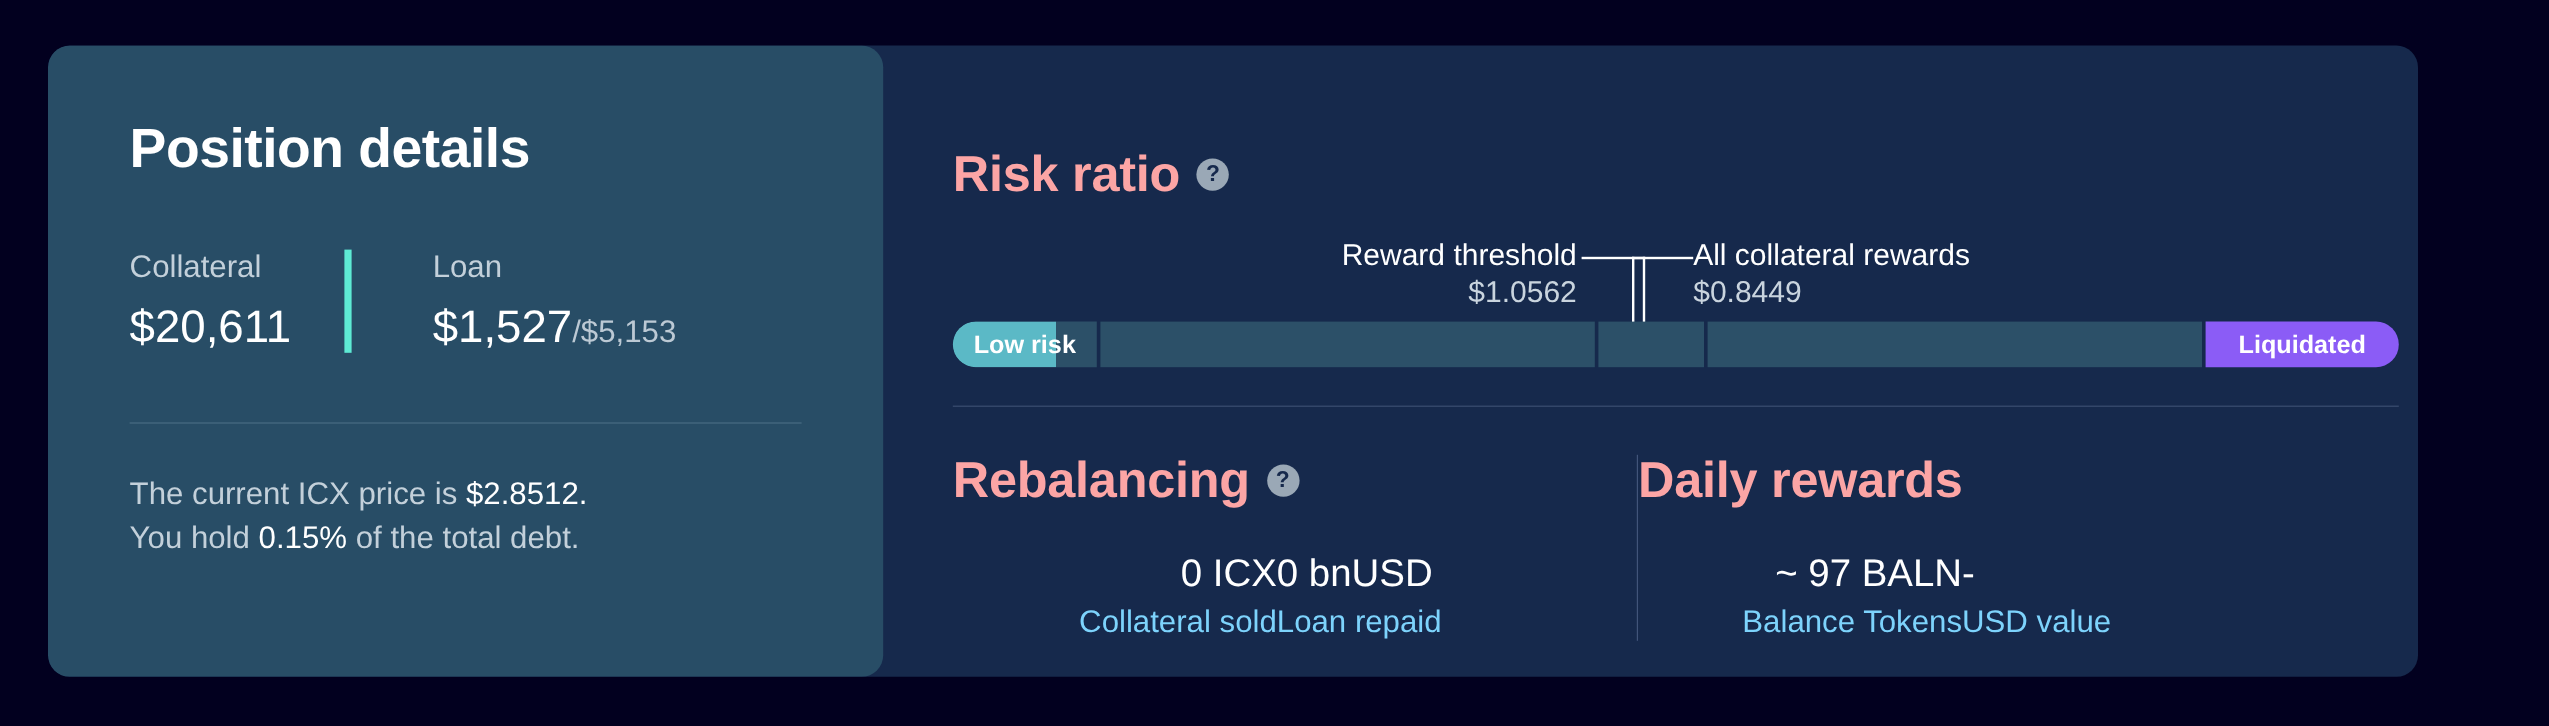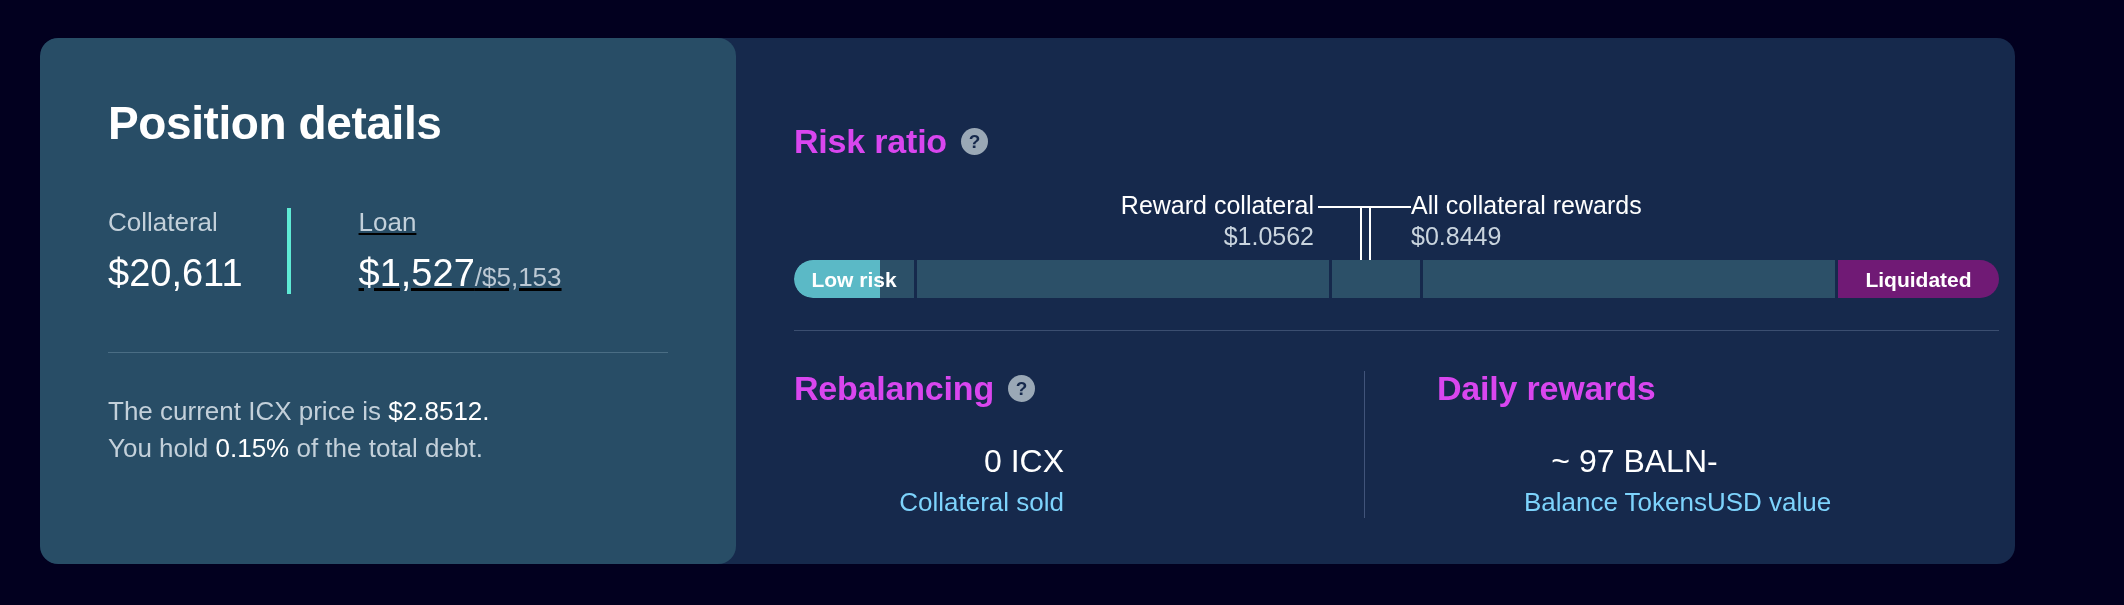--- a/index.html
+++ b/index.html
@@ -53,24 +53,23 @@
   .stat-row {
     display: flex;
     margin-top: 62px;
   }
 
   .stat-block {
     padding-right: 44px;
   }
 
   .stat-block.loan {
-    border-left: 4px solid #5eead4;
+    border-left: 6px solid #5eead4;
     padding-left: 68px;
     padding-right: 0;
-    text-decoration: underline;
   }
 
   .stat-label {
     font-size: 26px;
     color: #c3d0da;
     line-height: 1.1;
     white-space: nowrap;
   }
 
   .stat-value {
@@ -116,23 +115,23 @@
     padding: 86px 56px 0 58px;
   }
 
   .section-head {
     display: flex;
     align-items: center;
     gap: 14px;
   }
 
   .section-title {
-    font-size: 34px;
+    font-size: 42px;
     font-weight: bold;
-    color: #d946ef;
+    color: #fca5a5;
     letter-spacing: -0.2px;
     line-height: 1;
   }
 
   .help-icon {
     width: 27px;
     height: 27px;
     border-radius: 50%;
     background: #9aa8b6;
     color: #16294c;
@@ -255,21 +254,21 @@
     border-radius: 19px 0 0 19px;
     overflow: hidden;
   }
 
   .seg.mid-a { flex: 0 0 412px; }
   .seg.mid-b { flex: 0 0 88px; }
   .seg.mid-c { flex: 0 0 412px; }
 
   .seg.last {
     flex: 1 1 auto;
-    background: #701a75;
+    background: #8b5cf6;
     border-radius: 0 19px 19px 0;
     display: flex;
     align-items: center;
     justify-content: center;
   }
 
   .low-risk-fill {
     position: absolute;
     left: 0;
     top: 0;
@@ -317,21 +316,20 @@
   }
 
   .bottom-col {
     position: relative;
   }
 
   .bottom-col.rebalancing { flex: 0 0 570px; }
 
   .bottom-col.rewards {
     flex: 1 1 auto;
-    padding-left: 72px;
     border-left: 1px solid #41547a;
   }
 
   .metric-row {
     display: flex;
     margin-top: 38px;
   }
 
   .metric {
     min-width: 0;
@@ -393,21 +391,21 @@
     <div class="detail-side">
 
       <div class="section-head">
         <div class="section-title">Risk ratio</div>
         <div class="help-icon">?</div>
       </div>
 
       <div class="risk-area">
 
         <div class="callout reward">
-          <span>Reward collateral</span>
+          <span>Reward threshold</span>
           <span class="amount">$1.0562</span>
         </div>
         <div class="leader reward-elbow"></div>
         <div class="leader reward-stem"></div>
 
         <div class="callout locked">
           <span>All collateral rewards</span>
           <span class="amount">$0.8449</span>
         </div>
         <div class="leader locked-elbow"></div>
@@ -434,20 +432,24 @@
         <div class="bottom-col rebalancing">
           <div class="section-head">
             <div class="section-title">Rebalancing</div>
             <div class="help-icon">?</div>
           </div>
 
           <div class="metric-row">
             <div class="metric first">
               <div class="metric-value">0 ICX</div>
               <div class="metric-label">Collateral sold</div>
+            </div>
+            <div class="metric second">
+              <div class="metric-value">0 bnUSD</div>
+              <div class="metric-label">Loan repaid</div>
             </div>
           </div>
         </div>
 
         <div class="bottom-col rewards">
           <div class="section-head">
             <div class="section-title">Daily rewards</div>
           </div>
 
           <div class="metric-row">

